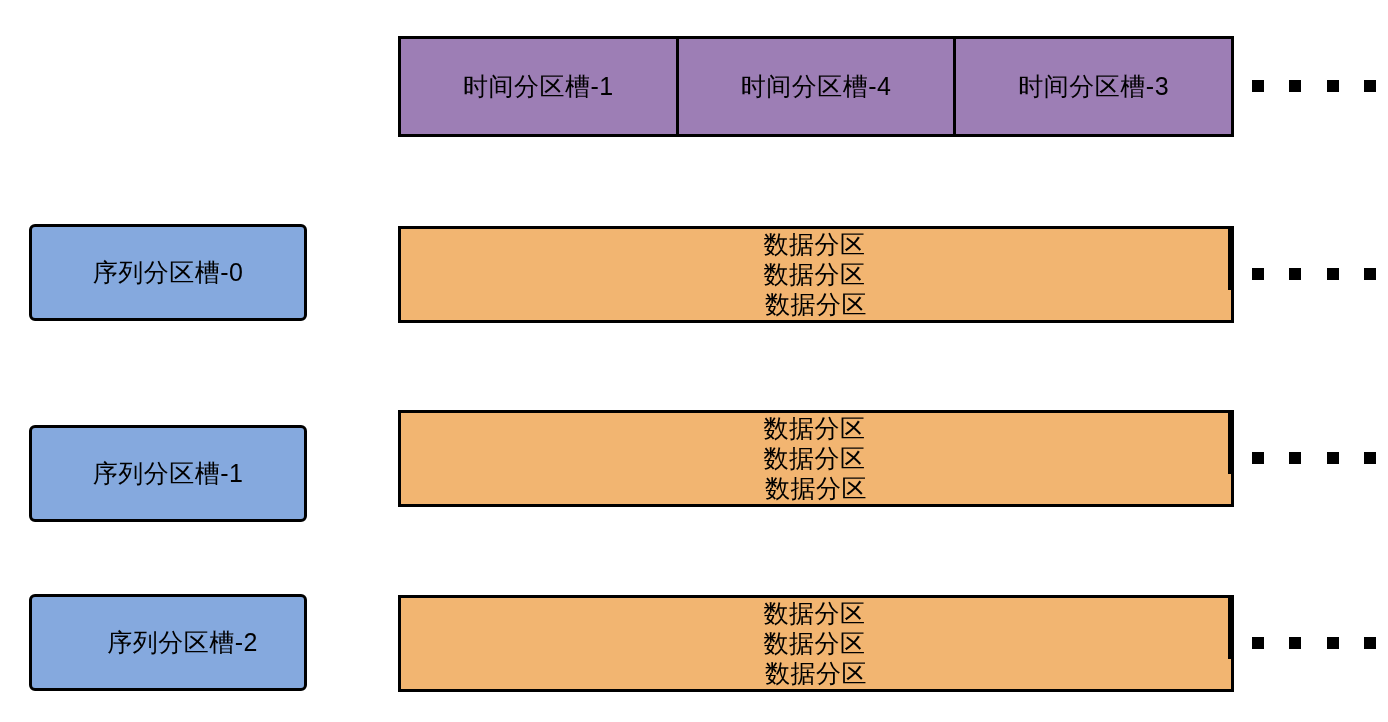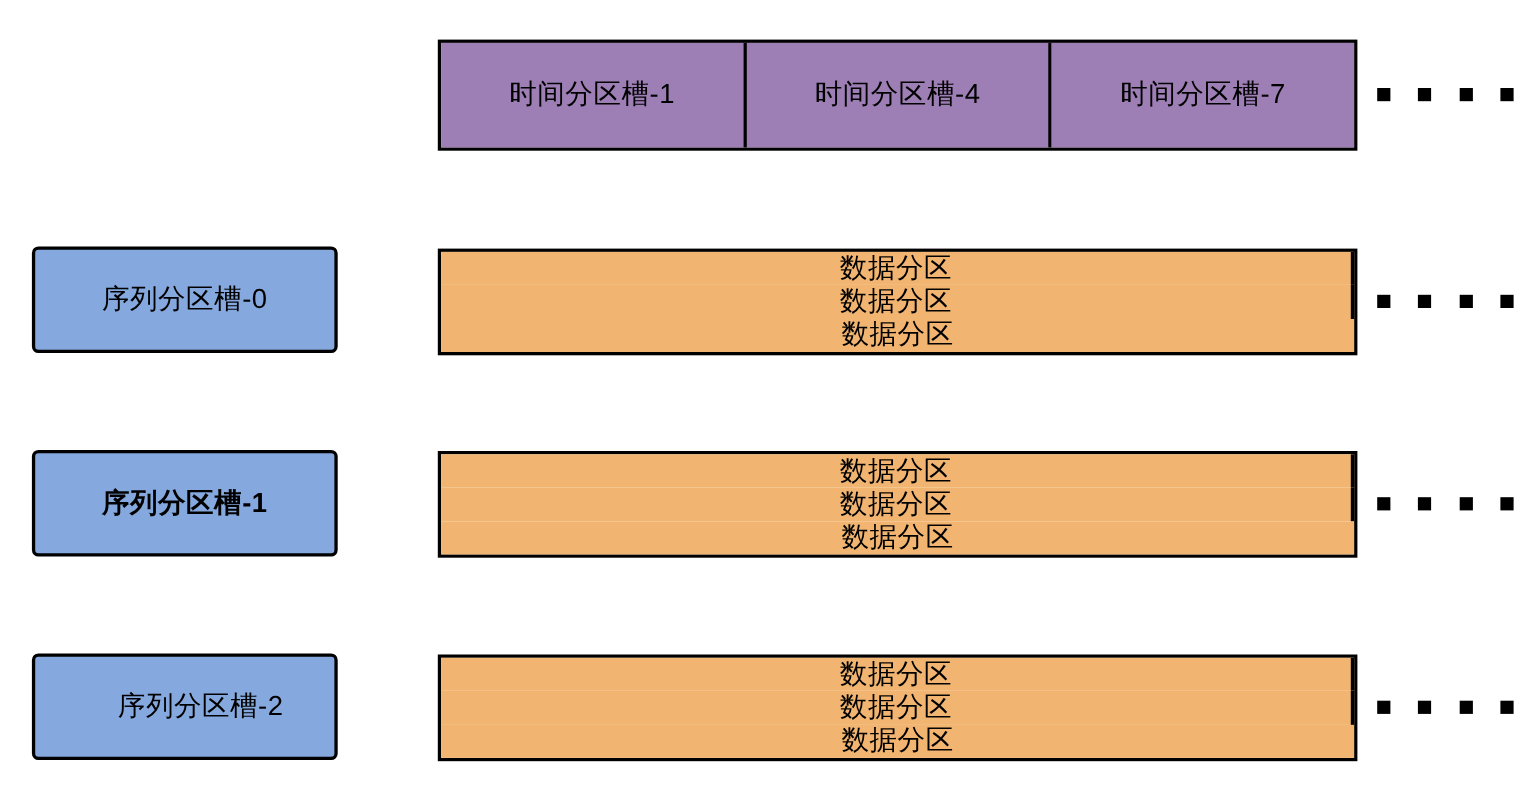--- a/index.html
+++ b/index.html
@@ -111,21 +111,21 @@
 </head>
 <body>
 
 <div id="diagram-canvas">
 
   <div class="diagram-row" style="top:36px;">
 
     <div class="cell-strip time-strip" style="top:0;">
       <div class="partition-cell">时间分区槽-1</div>
       <div class="partition-cell">时间分区槽-4</div>
-      <div class="partition-cell">时间分区槽-7</div>
+      <div class="partition-cell">时间分区槽-3</div>
     </div>
 
     <div class="ellipsis" style="top:44px;">
       <span class="ellipsis-dot"></span>
       <span class="ellipsis-dot"></span>
       <span class="ellipsis-dot"></span>
       <span class="ellipsis-dot"></span>
     </div>
   </div>
 
@@ -144,21 +144,21 @@
     <div class="ellipsis" style="top:44px;">
       <span class="ellipsis-dot"></span>
       <span class="ellipsis-dot"></span>
       <span class="ellipsis-dot"></span>
       <span class="ellipsis-dot"></span>
     </div>
   </div>
 
   <div class="diagram-row" style="top:409px;">
 
-    <div class="slot-label" style="top:0;font-weight:bold;">
+    <div class="slot-label" style="top:16px;">
       <span>序列分区槽-1</span>
     </div>
 
     <div class="cell-strip data-strip" style="top:1px;">
       <div class="partition-cell">数据分区</div>
       <div class="partition-cell">数据分区</div>
       <div class="partition-cell">数据分区</div>
     </div>
 
     <div class="ellipsis" style="top:43px;">

